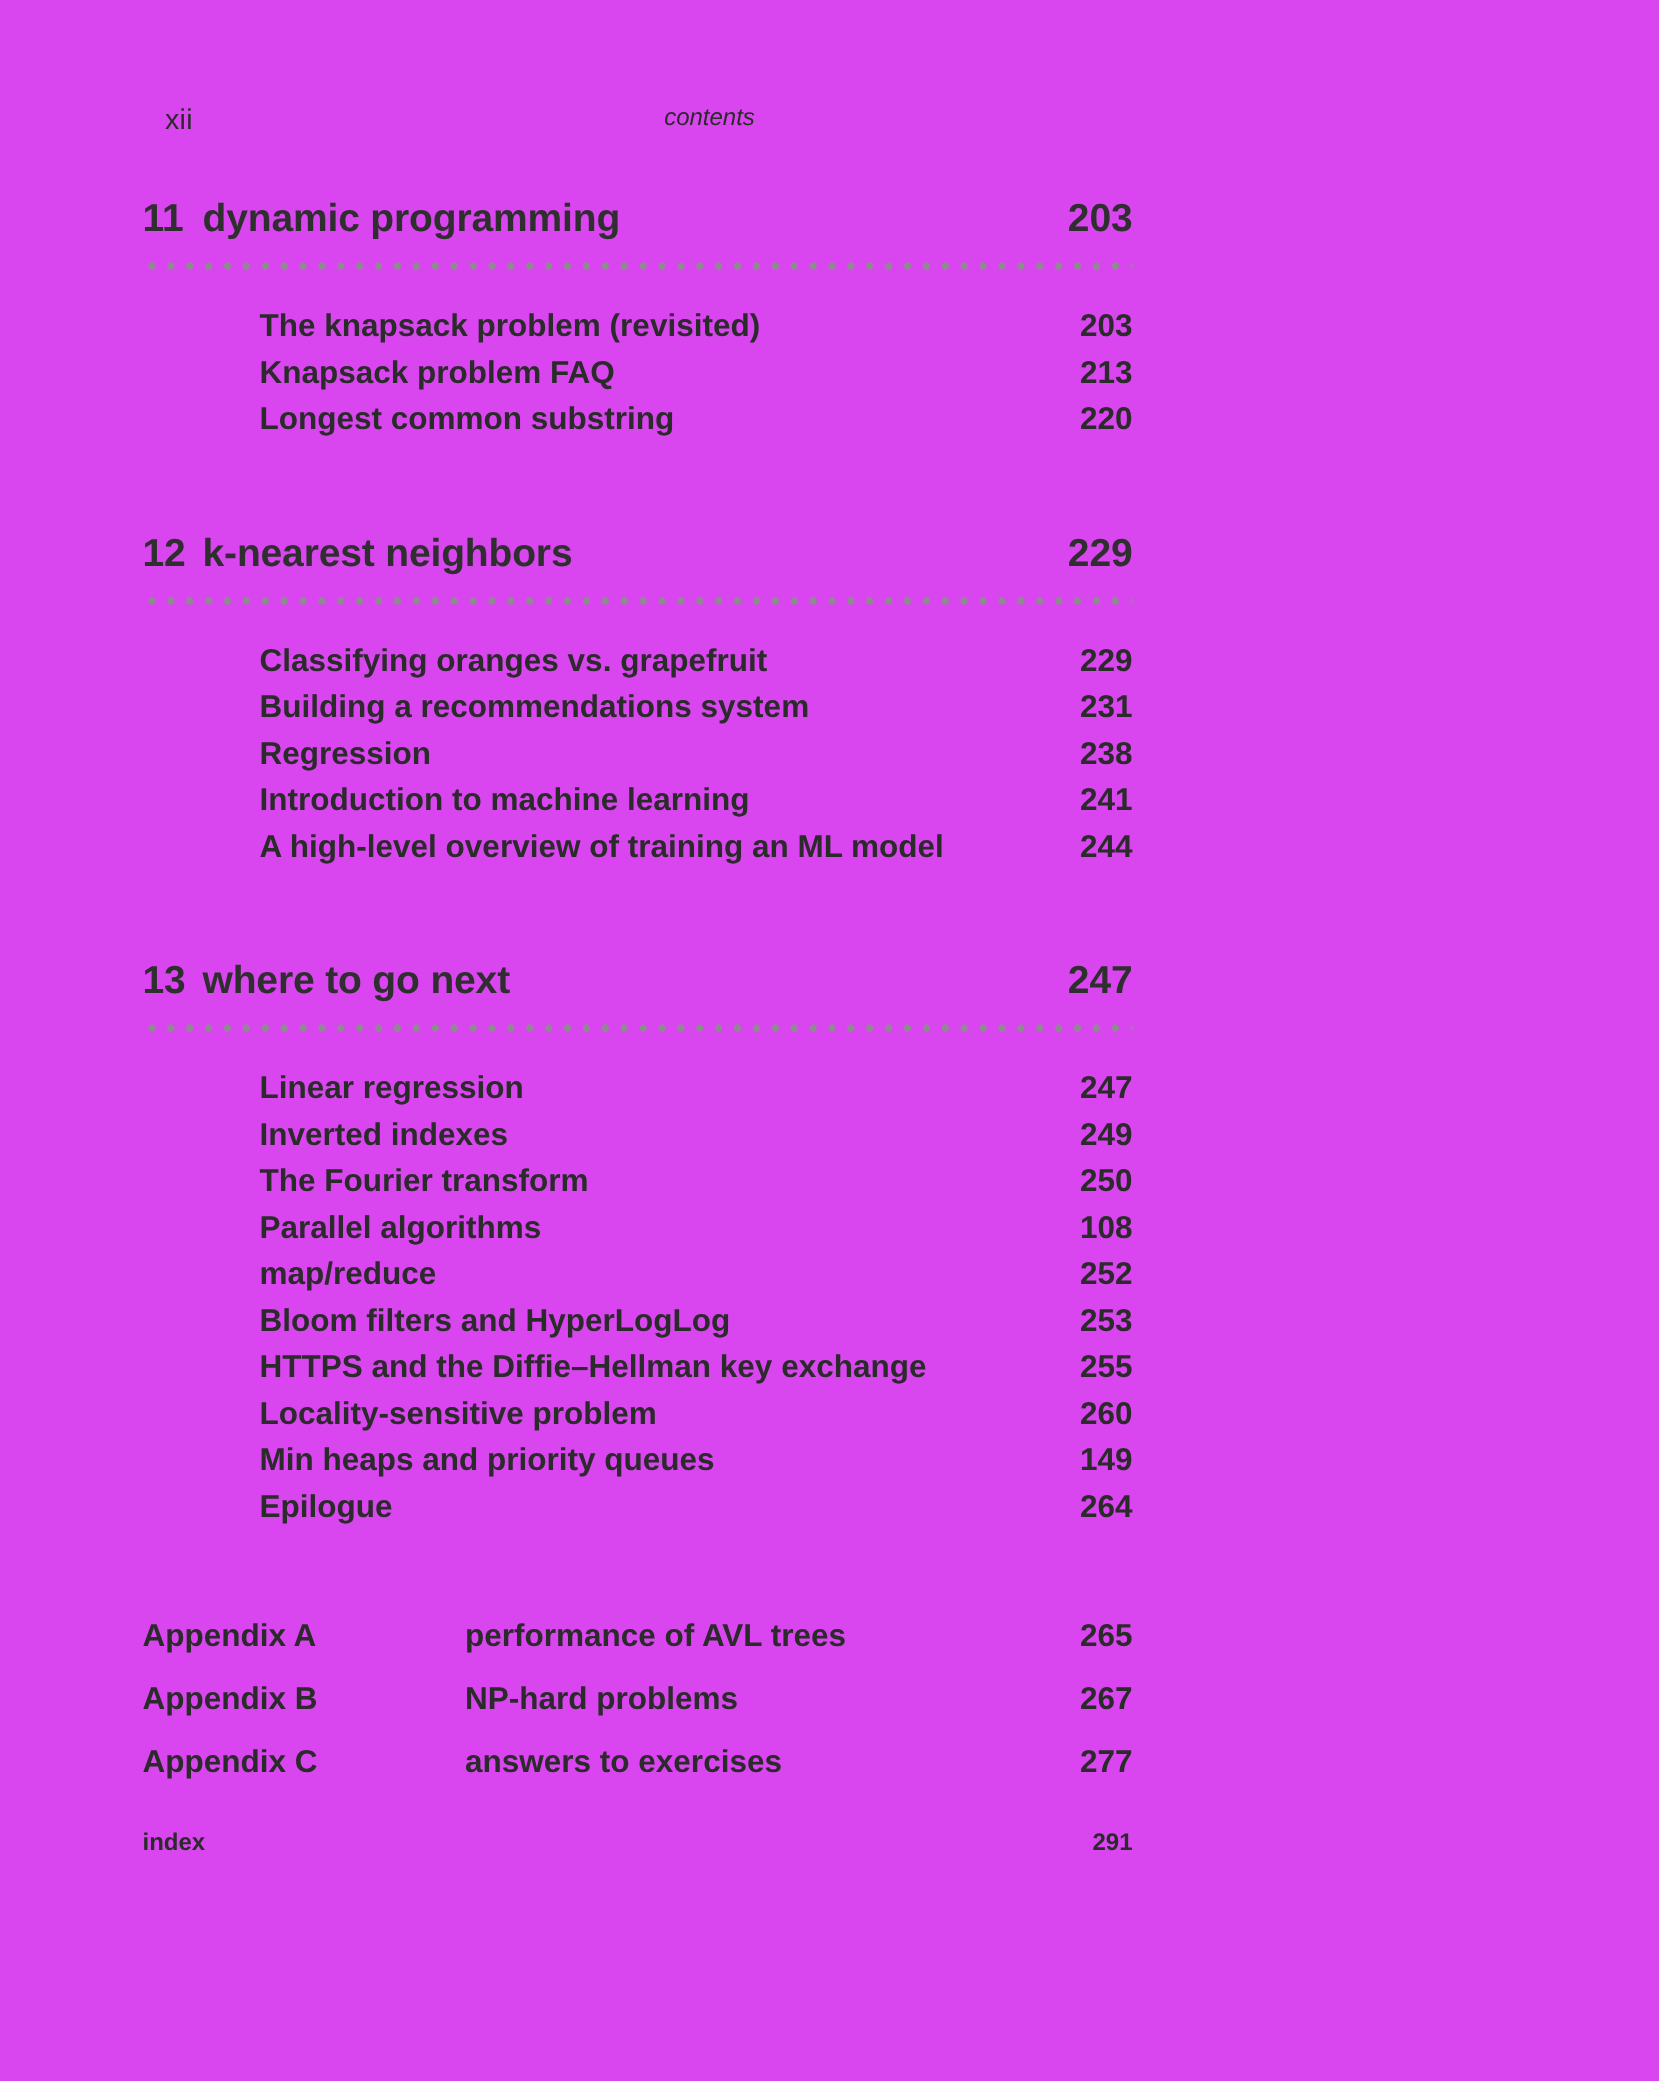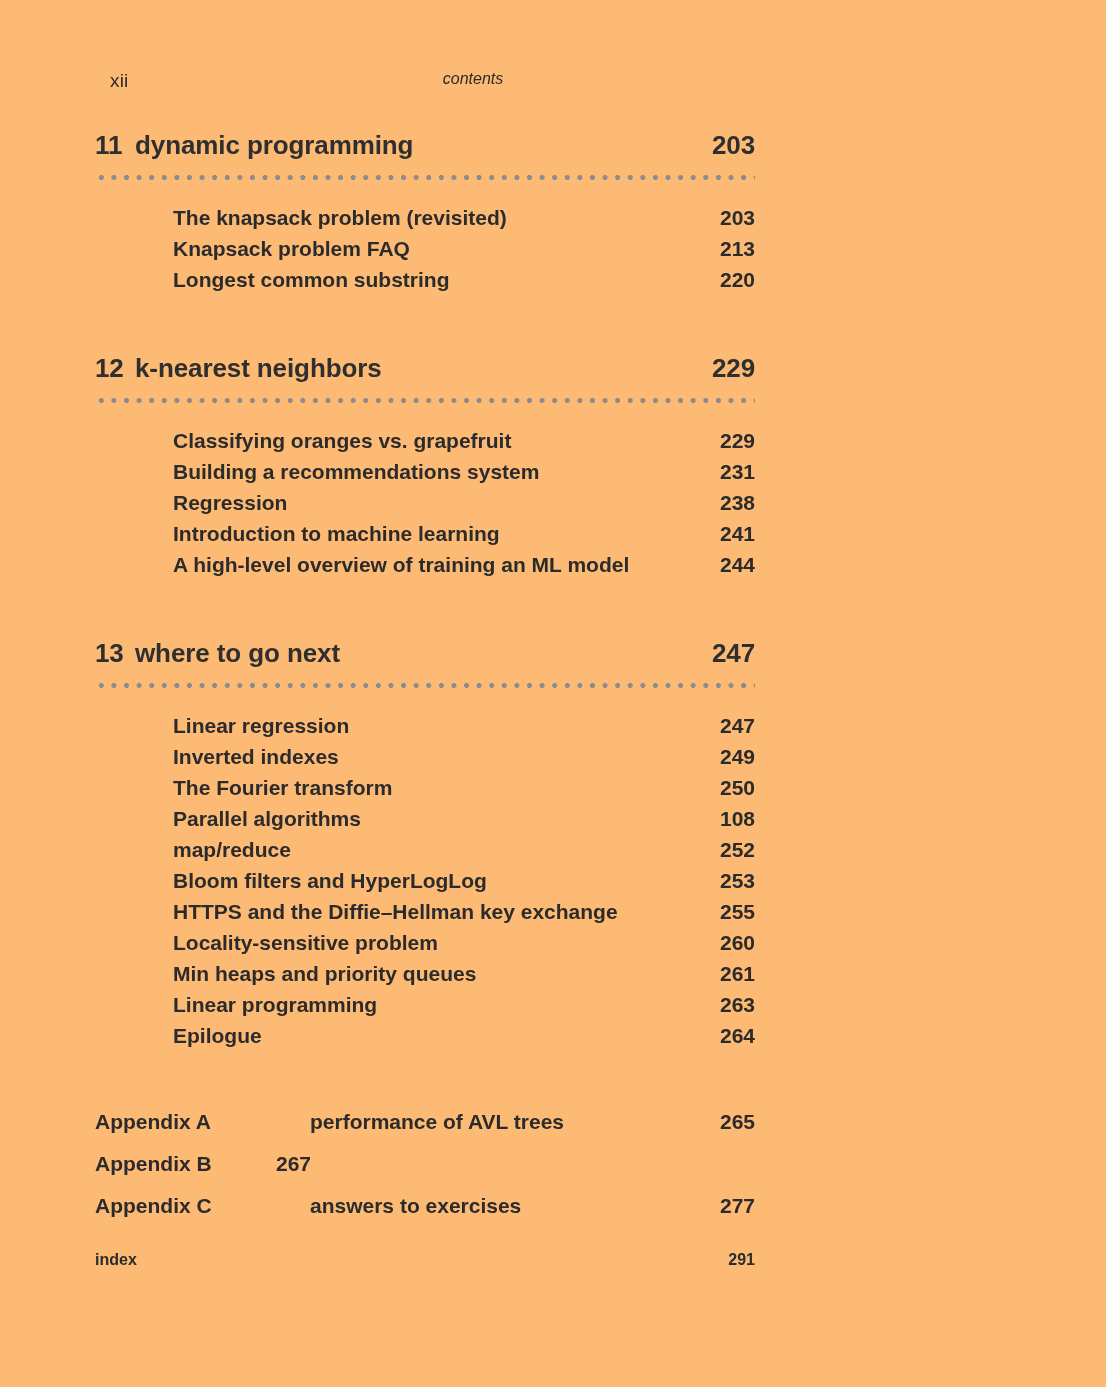--- a/index.html
+++ b/index.html
@@ -4,21 +4,21 @@
 <style>
   html, body {
     margin: 0;
     padding: 0;
     background: #ffffff;
   }
   .page {
     position: relative;
     width: 1106px;
     height: 1387px;
-    background: #fdba74;
+    background: #d946ef;
     font-family: "Liberation Sans", sans-serif;
     color: #2b2b2b;
     overflow: hidden;
     box-sizing: border-box;
   }
 
   
   .running-head {
     position: absolute;
     top: 70px;
@@ -265,41 +265,38 @@
             <div class="entry">
               <span class="entry-title">HTTPS and the Diffie–Hellman key exchange</span>
               <span class="entry-page">255</span>
             </div>
             <div class="entry">
               <span class="entry-title">Locality-sensitive problem</span>
               <span class="entry-page">260</span>
             </div>
             <div class="entry">
               <span class="entry-title">Min heaps and priority queues</span>
-              <span class="entry-page">261</span>
-            </div>
-            <div class="entry">
-              <span class="entry-title">Linear programming</span>
-              <span class="entry-page">263</span>
+              <span class="entry-page">149</span>
             </div>
             <div class="entry">
               <span class="entry-title">Epilogue</span>
               <span class="entry-page">264</span>
             </div>
           </div>
         </div>
       </div>
     <div class="appendices" id="appendices-container">
         <div class="appendix">
           <span class="appendix-label">Appendix A</span>
           <span class="appendix-title">performance of AVL trees</span>
           <span class="appendix-page">265</span>
         </div>
         <div class="appendix">
           <span class="appendix-label">Appendix B</span>
+          <span class="appendix-title">NP-hard problems</span>
           <span class="appendix-page">267</span>
         </div>
         <div class="appendix">
           <span class="appendix-label">Appendix C</span>
           <span class="appendix-title">answers to exercises</span>
           <span class="appendix-page">277</span>
         </div>
       </div>
     <div class="index-row">
       <span class="index-title">index</span>

